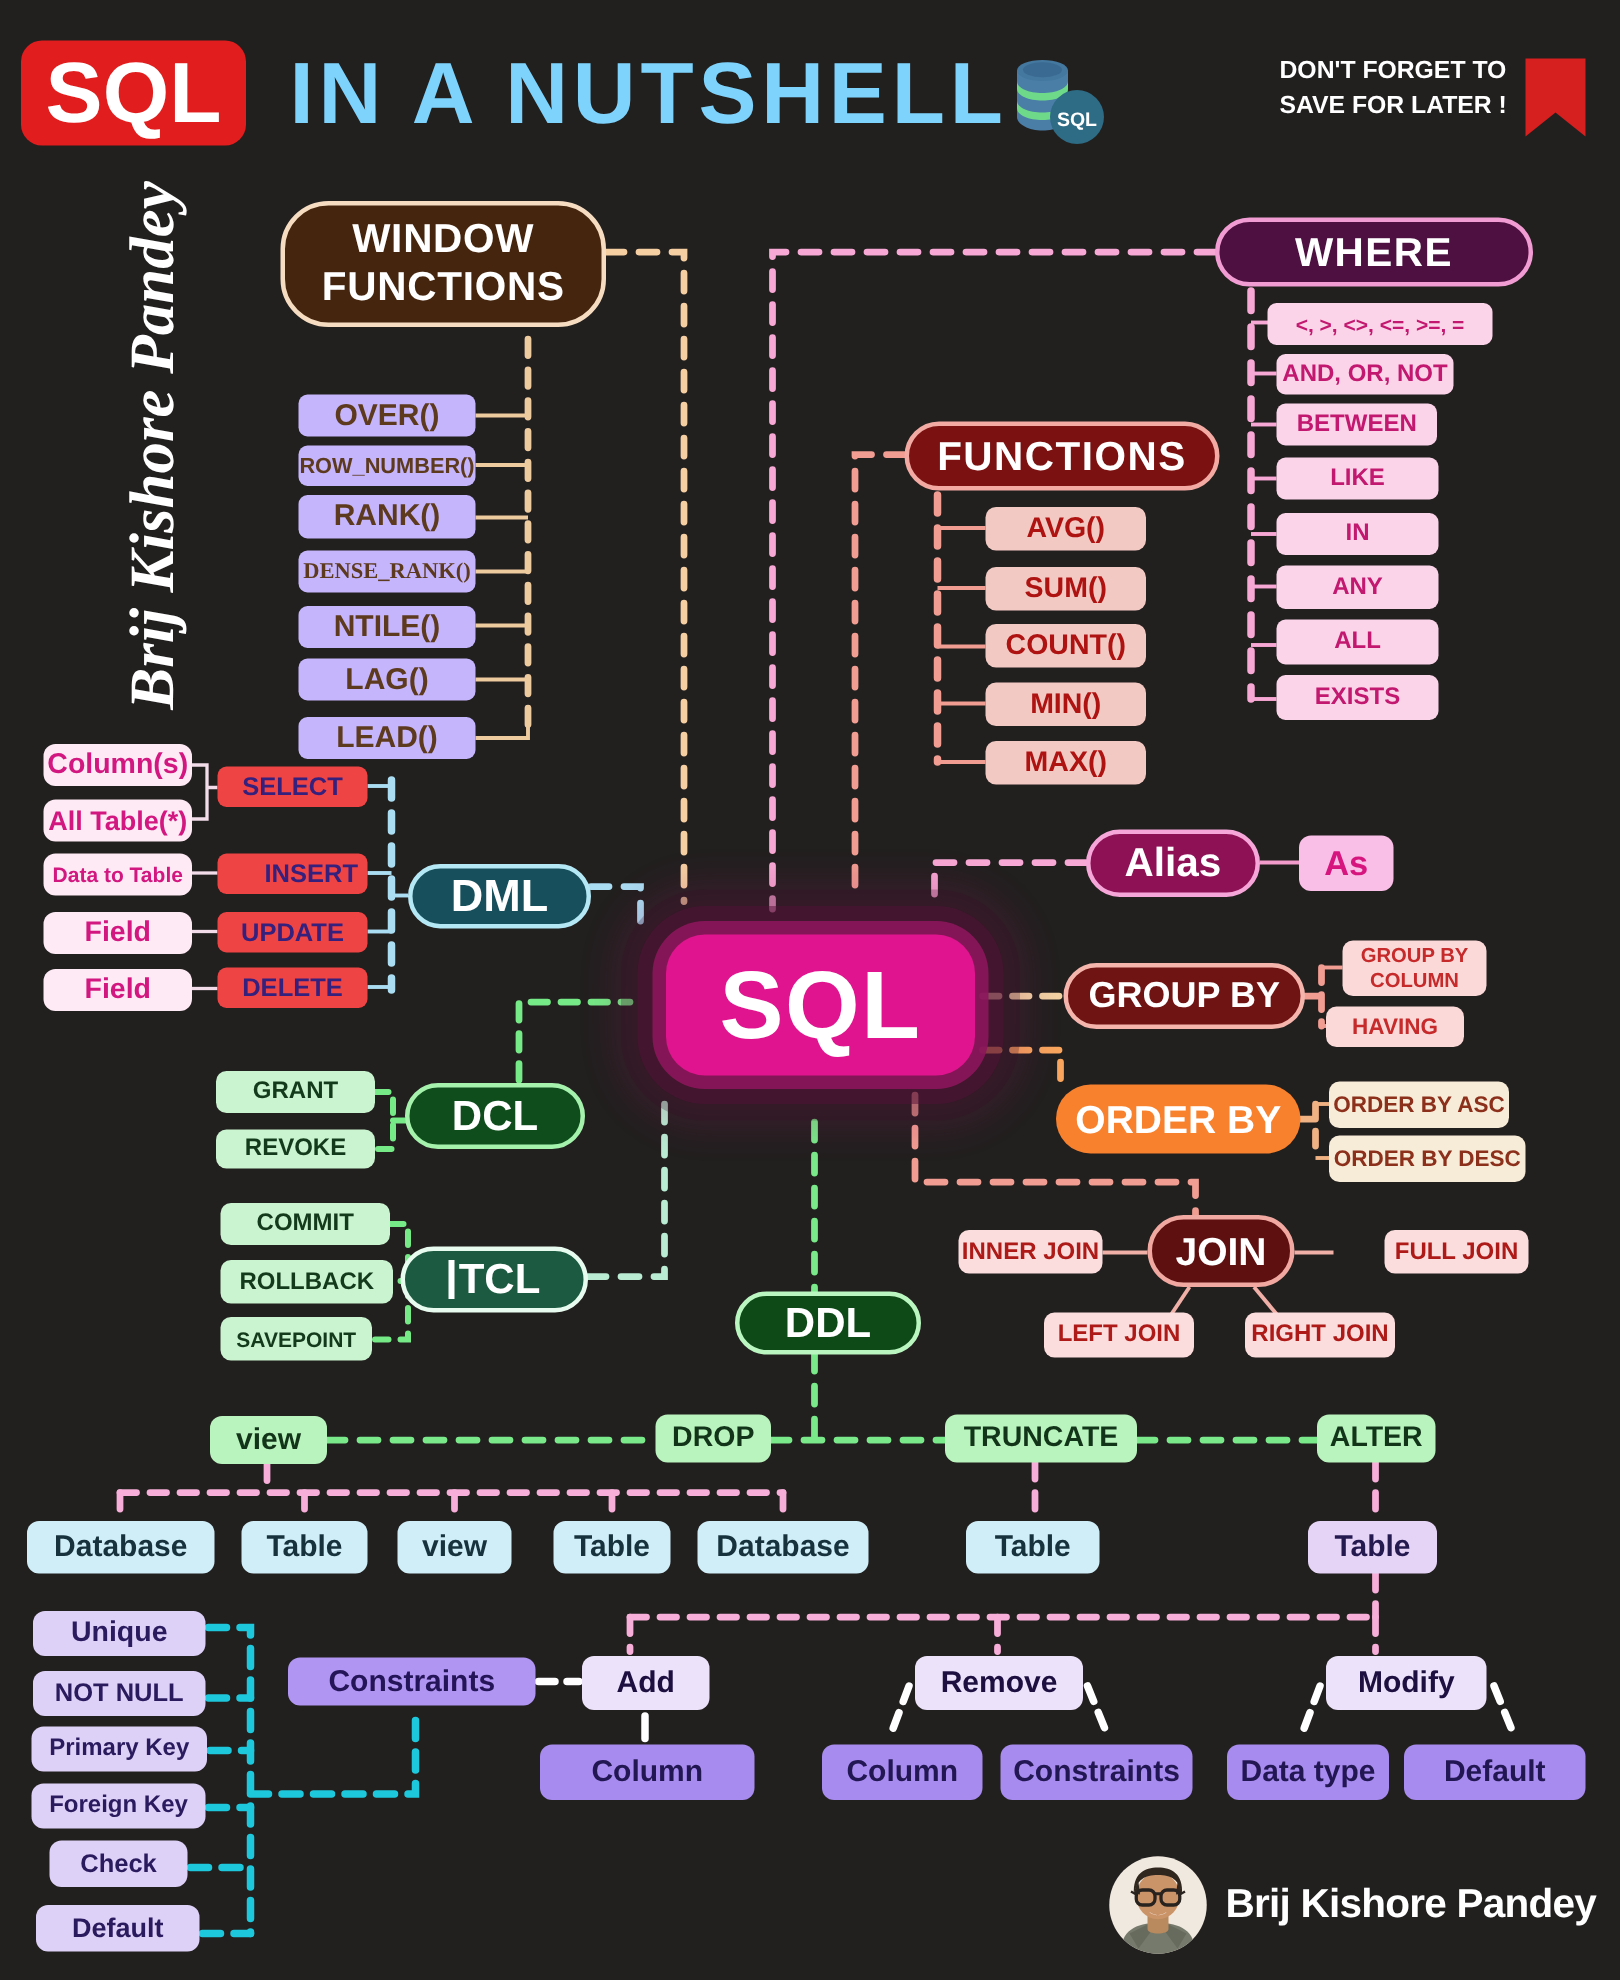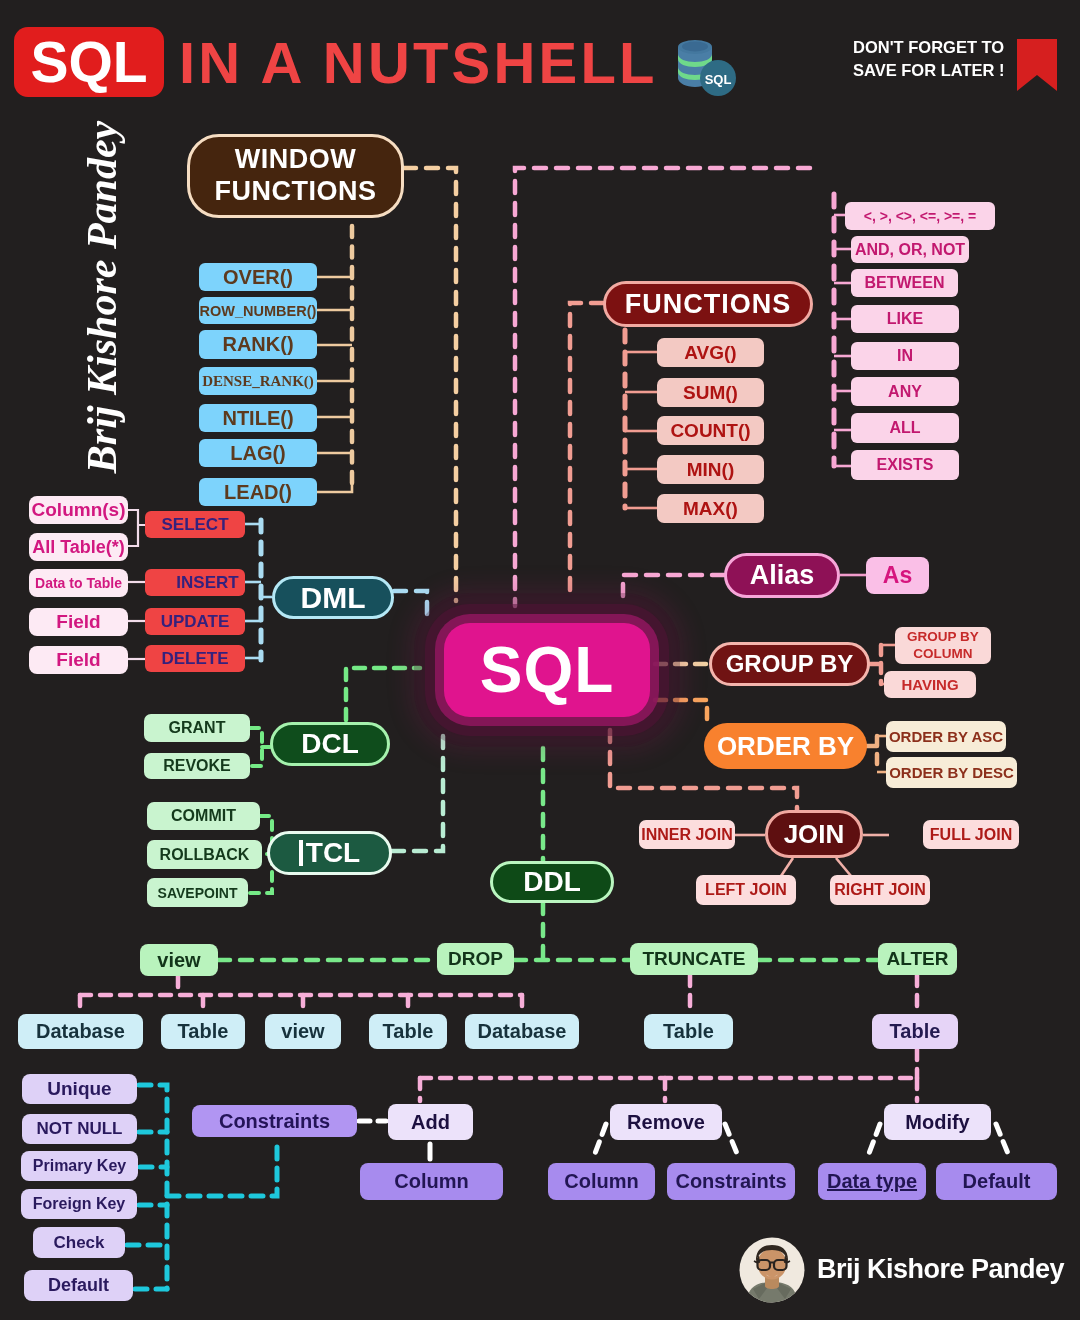--- a/index.html
+++ b/index.html
@@ -2,21 +2,21 @@
 <html><head>
 <meta charset="utf-8">
 <style>
   html,body{margin:0;padding:0;background:#201d1d;}
   #c{position:relative;width:1080px;height:1320px;background:#221f1f;font-family:"Liberation Sans",sans-serif;overflow:hidden;}
   .b{position:absolute;box-sizing:border-box;display:flex;align-items:center;justify-content:center;font-weight:bold;white-space:nowrap;z-index:2;}
   svg.lines{position:absolute;left:0;top:0;z-index:1;}
   
   .pill{border-radius:26px;color:#fff;}
   
-  .wfbox{background:#7dd3fc;border-radius:6px;color:#5d3a1e;}
+  .wfbox{background:#c4b5fd;border-radius:6px;color:#5d3a1e;}
   .wherebox{background:#fbd4e9;border-radius:6px;color:#c2186f;}
   .funcbox{background:#f3c9c3;border-radius:7px;color:#ae1312;}
   .pinkbox{background:#fdeaf4;border-radius:8px;color:#d21880;}
   .lavbox{background:#ef4444;border-radius:6px;color:#35217d;}
   .greenbox{background:#c9f4cf;border-radius:7px;color:#143a1c;}
   .mintbox{background:#b9f3bd;border-radius:8px;color:#12351a;}
   .bluebox{background:#cfeef7;border-radius:8px;color:#17323c;}
   .lav2box{background:#ded1f7;border-radius:8px;color:#2a1a5e;}
   .lav3box{background:#ece2fa;border-radius:8px;color:#1d1040;}
   .purpbox{background:#a78bee;border-radius:8px;color:#221653;}
@@ -162,21 +162,21 @@
   <path d="M430 1144 V1159" stroke-dasharray="16 6"></path>
   <path d="M606 1124 L594 1156"></path>
         <path d="M725 1124 L738 1156"></path>
   <path d="M880 1124 L868 1156"></path>
         <path d="M996 1124 L1009 1156"></path>
 </g>
 
 </svg>
 
 <div class="b" style="left:14px;top:27px;width:150px;height:70px;background:#e11d1d;border-radius:14px;color:#fff;font-size:57px;">SQL</div>
-<div class="b" style="left:179px;top:27px;width:476px;height:70px;color:#ef4444;font-size:58px;letter-spacing:3.2px;justify-content:flex-start;">IN A NUTSHELL</div>
+<div class="b" style="left:193px;top:27px;width:476px;height:70px;color:#7dd3fc;font-size:58px;letter-spacing:3.2px;justify-content:flex-start;">IN A NUTSHELL</div>
 <svg class="b" style="left:670px;top:30px;" width="78" height="72" viewBox="0 0 78 72">
   <path d="M8 17 V48 C8 53 16 57 25 57 C34 57 42 53 42 48 V17 Z" fill="#4a7ea6"></path>
   <ellipse cx="25" cy="17" rx="17" ry="7" fill="#44789f"></ellipse>
   <ellipse cx="25" cy="16.5" rx="13" ry="5" fill="#3a6a92"></ellipse>
   <path d="M8 29 C8 34 16 37 25 37 C34 37 42 34 42 29 V24 C42 29 34 32 25 32 C16 32 8 29 8 24 Z" fill="#6fd98a"></path>
   <path d="M8 42 C8 47 16 50 25 50 C34 50 42 47 42 42 V37 C42 42 34 45 25 45 C16 45 8 42 8 37 Z" fill="#6fd98a"></path>
   <circle cx="48" cy="48" r="18" fill="#2e6b84"></circle>
   <text x="48" y="54" font-family="Liberation Sans,sans-serif" font-size="13" font-weight="bold" fill="#fff" text-anchor="middle">SQL</text>
 </svg>
 <div class="b" style="left:853px;top:36px;width:160px;height:46px;color:#fff;font-size:16.5px;line-height:23px;justify-content:flex-start;white-space:pre;text-align:left;">DON'T FORGET TO
@@ -189,20 +189,21 @@
 <div class="b pill" style="left:187px;top:134px;width:217px;height:84px;background:#45250e;border:3px solid #f6ddc2;border-radius:32px;font-size:27px;letter-spacing:0.5px;text-align:center;line-height:1.18;white-space:pre;">WINDOW
 FUNCTIONS</div>
 <div class="b wfbox" style="left:199px;top:263px;width:118px;height:28px;font-size:20px;">OVER()</div>
 <div class="b wfbox" style="left:199px;top:297px;width:118px;height:27px;font-size:14.5px;">ROW_NUMBER()</div>
 <div class="b wfbox" style="left:199px;top:330px;width:118px;height:29px;font-size:20px;">RANK()</div>
 <div class="b wfbox" style="left:199px;top:367px;width:118px;height:28px;font-size:15px;font-family:Liberation Serif, serif;">DENSE_RANK()</div>
 <div class="b wfbox" style="left:199px;top:404px;width:118px;height:28px;font-size:20px;">NTILE()</div>
 <div class="b wfbox" style="left:199px;top:439px;width:118px;height:28px;font-size:20px;">LAG()</div>
 <div class="b wfbox" style="left:199px;top:478px;width:118px;height:28px;font-size:20px;">LEAD()</div>
 
+<div class="b pill" style="left:810px;top:145px;width:212px;height:46px;background:#4d1040;border:3px solid #f29cd4;border-radius:23px;font-size:27px;letter-spacing:1px;">WHERE</div>
 <div class="b wherebox" style="left:845px;top:202px;width:150px;height:28px;font-size:14px;">&lt;, &gt;, &lt;&gt;, &lt;=, &gt;=, =</div>
 <div class="b wherebox" style="left:851px;top:236px;width:118px;height:27px;font-size:16px;">AND, OR, NOT</div>
 <div class="b wherebox" style="left:851px;top:269px;width:107px;height:28px;font-size:16px;">BETWEEN</div>
 <div class="b wherebox" style="left:851px;top:305px;width:108px;height:28px;font-size:16px;">LIKE</div>
 <div class="b wherebox" style="left:851px;top:342px;width:108px;height:28px;font-size:16px;">IN</div>
 <div class="b wherebox" style="left:851px;top:377px;width:108px;height:29px;font-size:16px;">ANY</div>
 <div class="b wherebox" style="left:851px;top:413px;width:108px;height:30px;font-size:16px;">ALL</div>
 <div class="b wherebox" style="left:851px;top:450px;width:108px;height:30px;font-size:16px;">EXISTS</div>
 
 <div class="b pill" style="left:603px;top:281px;width:210px;height:46px;background:#7c1111;border:3px solid #f2aaa2;border-radius:23px;font-size:27px;letter-spacing:1px;">FUNCTIONS</div>
@@ -274,21 +275,21 @@
 <div class="b lav2box" style="left:33px;top:1227px;width:92px;height:31px;font-size:17px;">Check</div>
 <div class="b lav2box" style="left:24px;top:1270px;width:109px;height:31px;font-size:18px;">Default</div>
 
 <div class="b" style="left:192px;top:1105px;width:165px;height:32px;background:#b195f2;border-radius:8px;color:#241458;font-size:20px;">Constraints</div>
 <div class="b lav3box" style="left:388px;top:1104px;width:85px;height:36px;font-size:20px;">Add</div>
 <div class="b lav3box" style="left:610px;top:1104px;width:112px;height:36px;font-size:20px;">Remove</div>
 <div class="b lav3box" style="left:884px;top:1104px;width:107px;height:36px;font-size:20px;">Modify</div>
 <div class="b purpbox" style="left:360px;top:1163px;width:143px;height:37px;font-size:20px;">Column</div>
 <div class="b purpbox" style="left:548px;top:1163px;width:107px;height:37px;font-size:20px;">Column</div>
 <div class="b purpbox" style="left:667px;top:1163px;width:128px;height:37px;font-size:20px;">Constraints</div>
-<div class="b purpbox" style="left:818px;top:1163px;width:108px;height:37px;font-size:20px;text-decoration:underline;">Data type</div>
+<div class="b purpbox" style="left:818px;top:1163px;width:108px;height:37px;font-size:20px;">Data type</div>
 <div class="b purpbox" style="left:936px;top:1163px;width:121px;height:37px;font-size:20px;">Default</div>
 
 <svg class="b" style="left:739px;top:1237px;" width="66" height="66" viewBox="0 0 66 66">
   <circle cx="33" cy="33" r="32.5" fill="#f0e9df"></circle>
   <clipPath id="av">
         <circle cx="33" cy="33" r="32.5"></circle>
       </clipPath>
   <g clip-path="url(#av)">
     <path d="M8 66 C8 50 18 45 33 45 C48 45 58 50 58 66 Z" fill="#767a6c"></path>
     <path d="M20 62 L31 47 L28 45 L14 52 Z" fill="#676b5e"></path>

